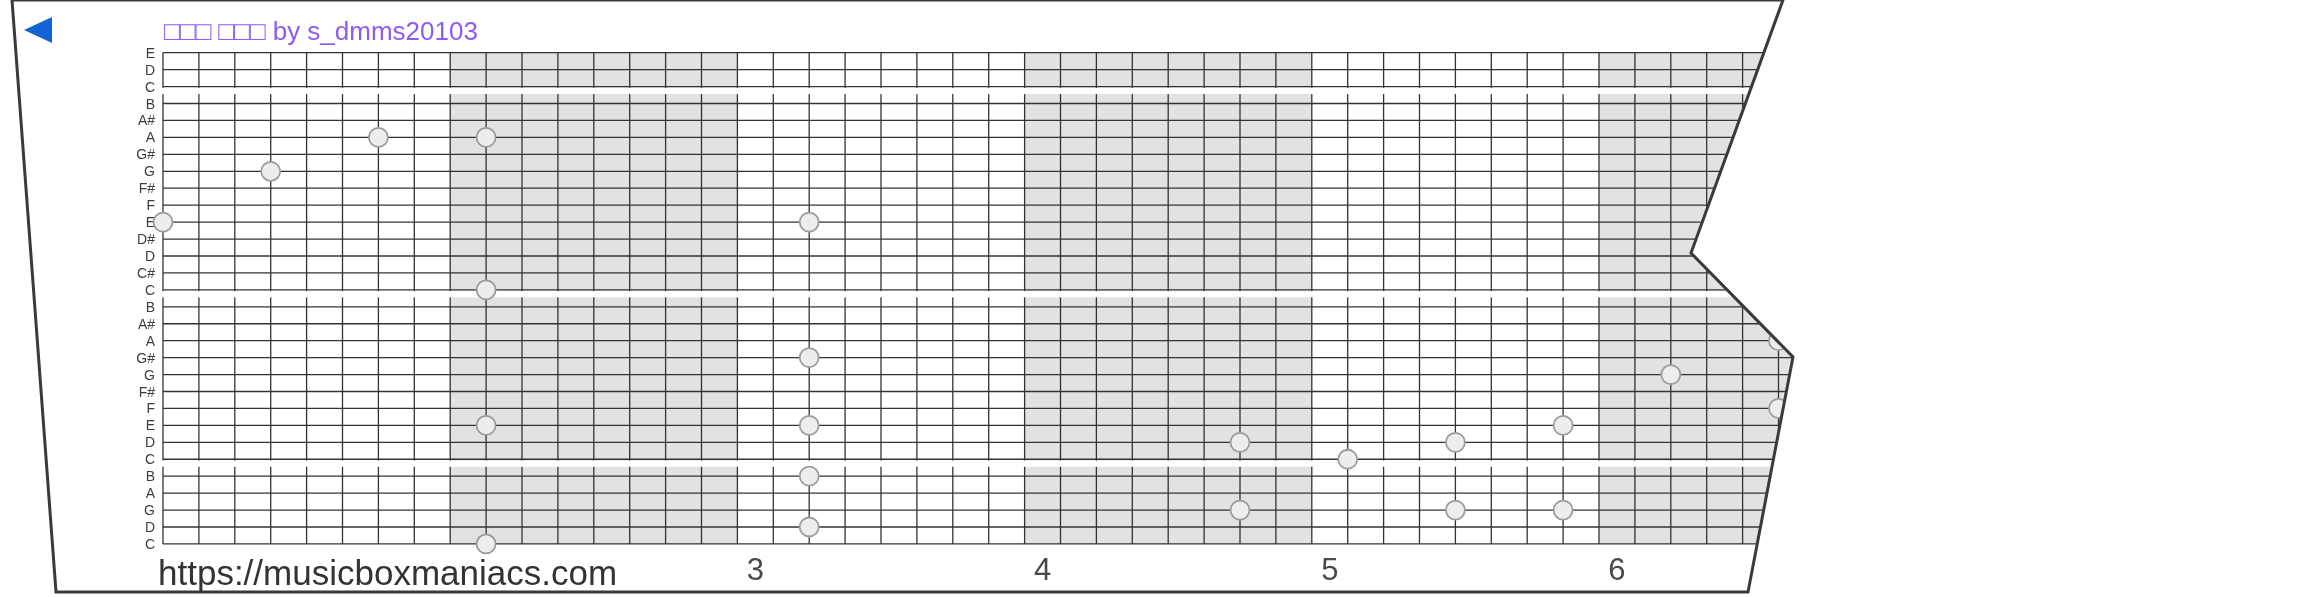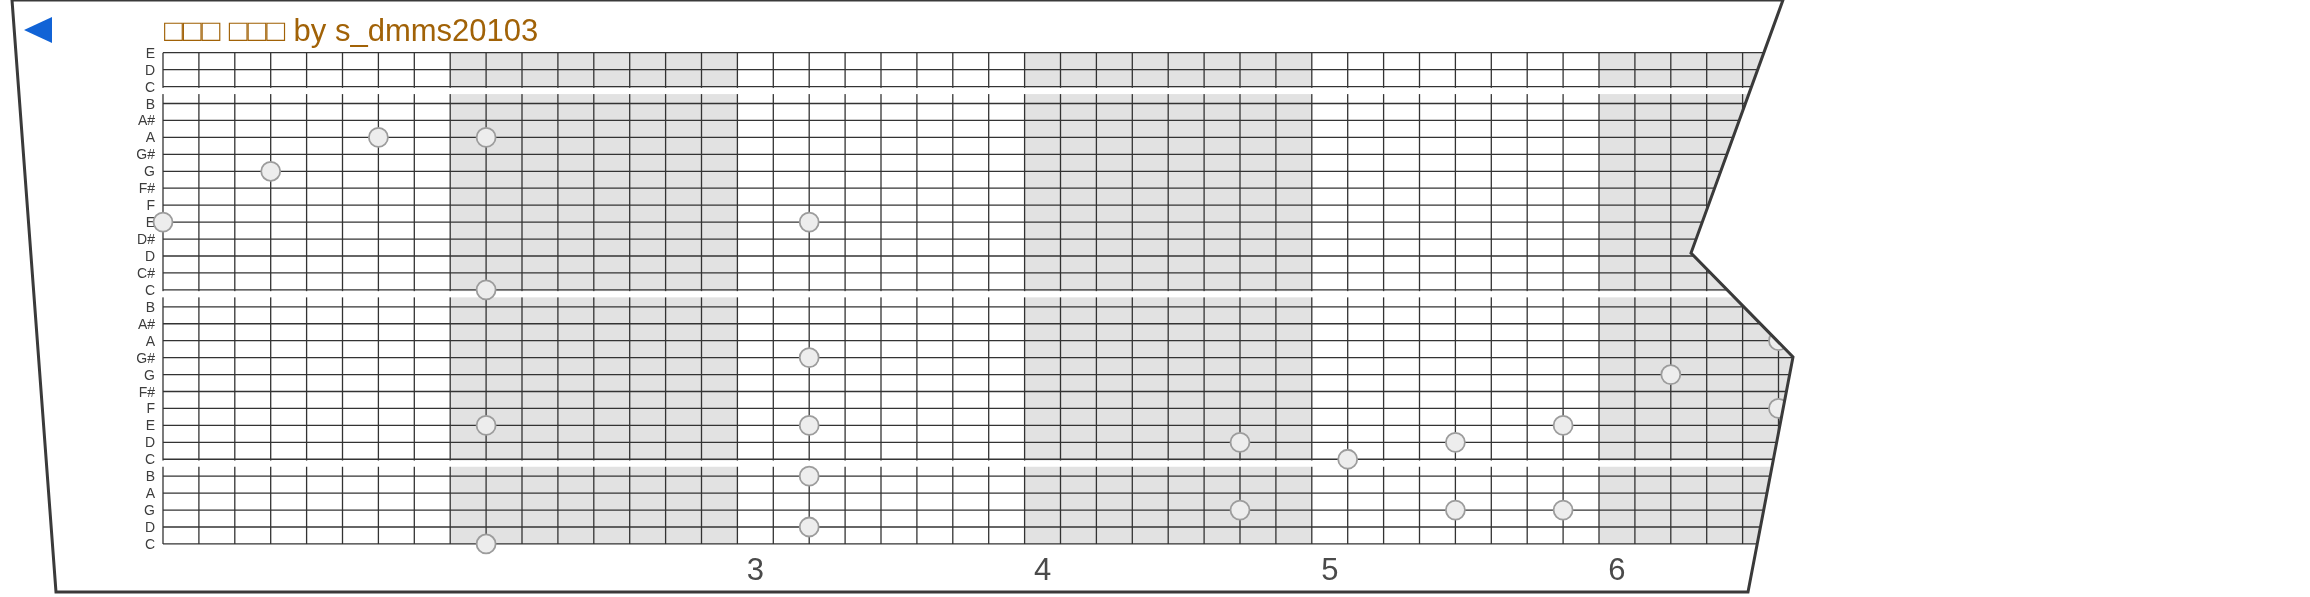--- a/index.html
+++ b/index.html
@@ -18,21 +18,21 @@
   }
   .tri{
     position:absolute;left:2px;top:3px;
     width:0;height:0;
     border-top:13px solid transparent;
     border-bottom:13px solid transparent;
     border-right:28px solid #1163d6;
   }
   .title{
     position:absolute;left:164px;top:13px;
-    font-size:31px;line-height:36px;color:#a16207;
+    font-size:26px;line-height:36px;color:#8b5cf6;
     white-space:nowrap;
   }
   .url{
     position:absolute;left:158px;top:553px;
     font-size:35px;line-height:40px;color:#333333;
     white-space:nowrap;
   }
   .preview{
     position:absolute;left:1836px;top:258px;
     font-size:84px;line-height:84px;font-weight:300;
@@ -198,15 +198,16 @@
         <polygon points="12,0 1783,0 1691,253 1793,357 1748,592 56,592" fill="none" stroke="#3a3a3a" stroke-width="3"></polygon>
       </svg>
   </div>
 
   <div class="back">
     <span class="tri"></span>
   </div>
 
   <div class="title">□□□ □□□ by s_dmms20103</div>
 
+  <div class="url">https://musicboxmaniacs.com</div>
 
 
 </div>
 
 </body></html>

